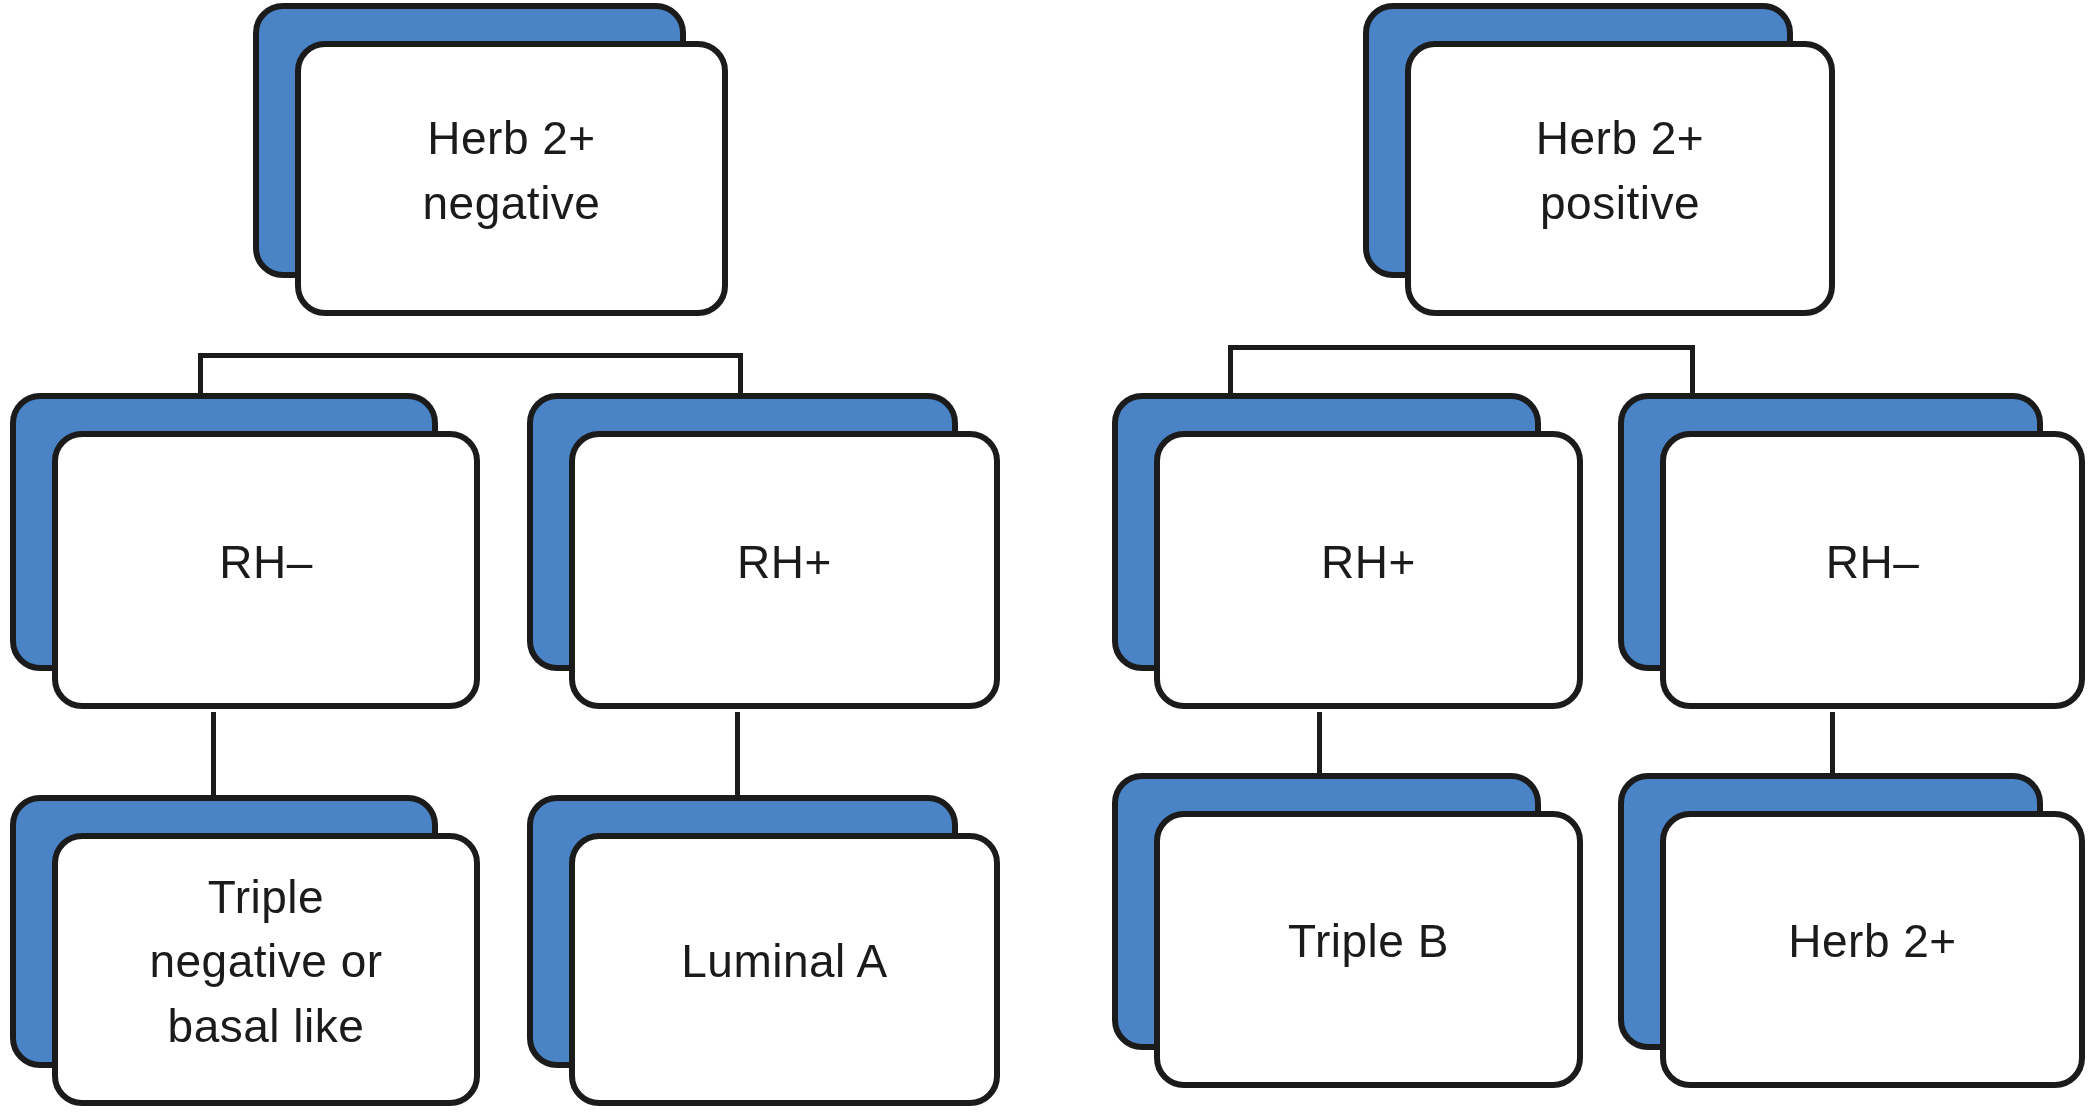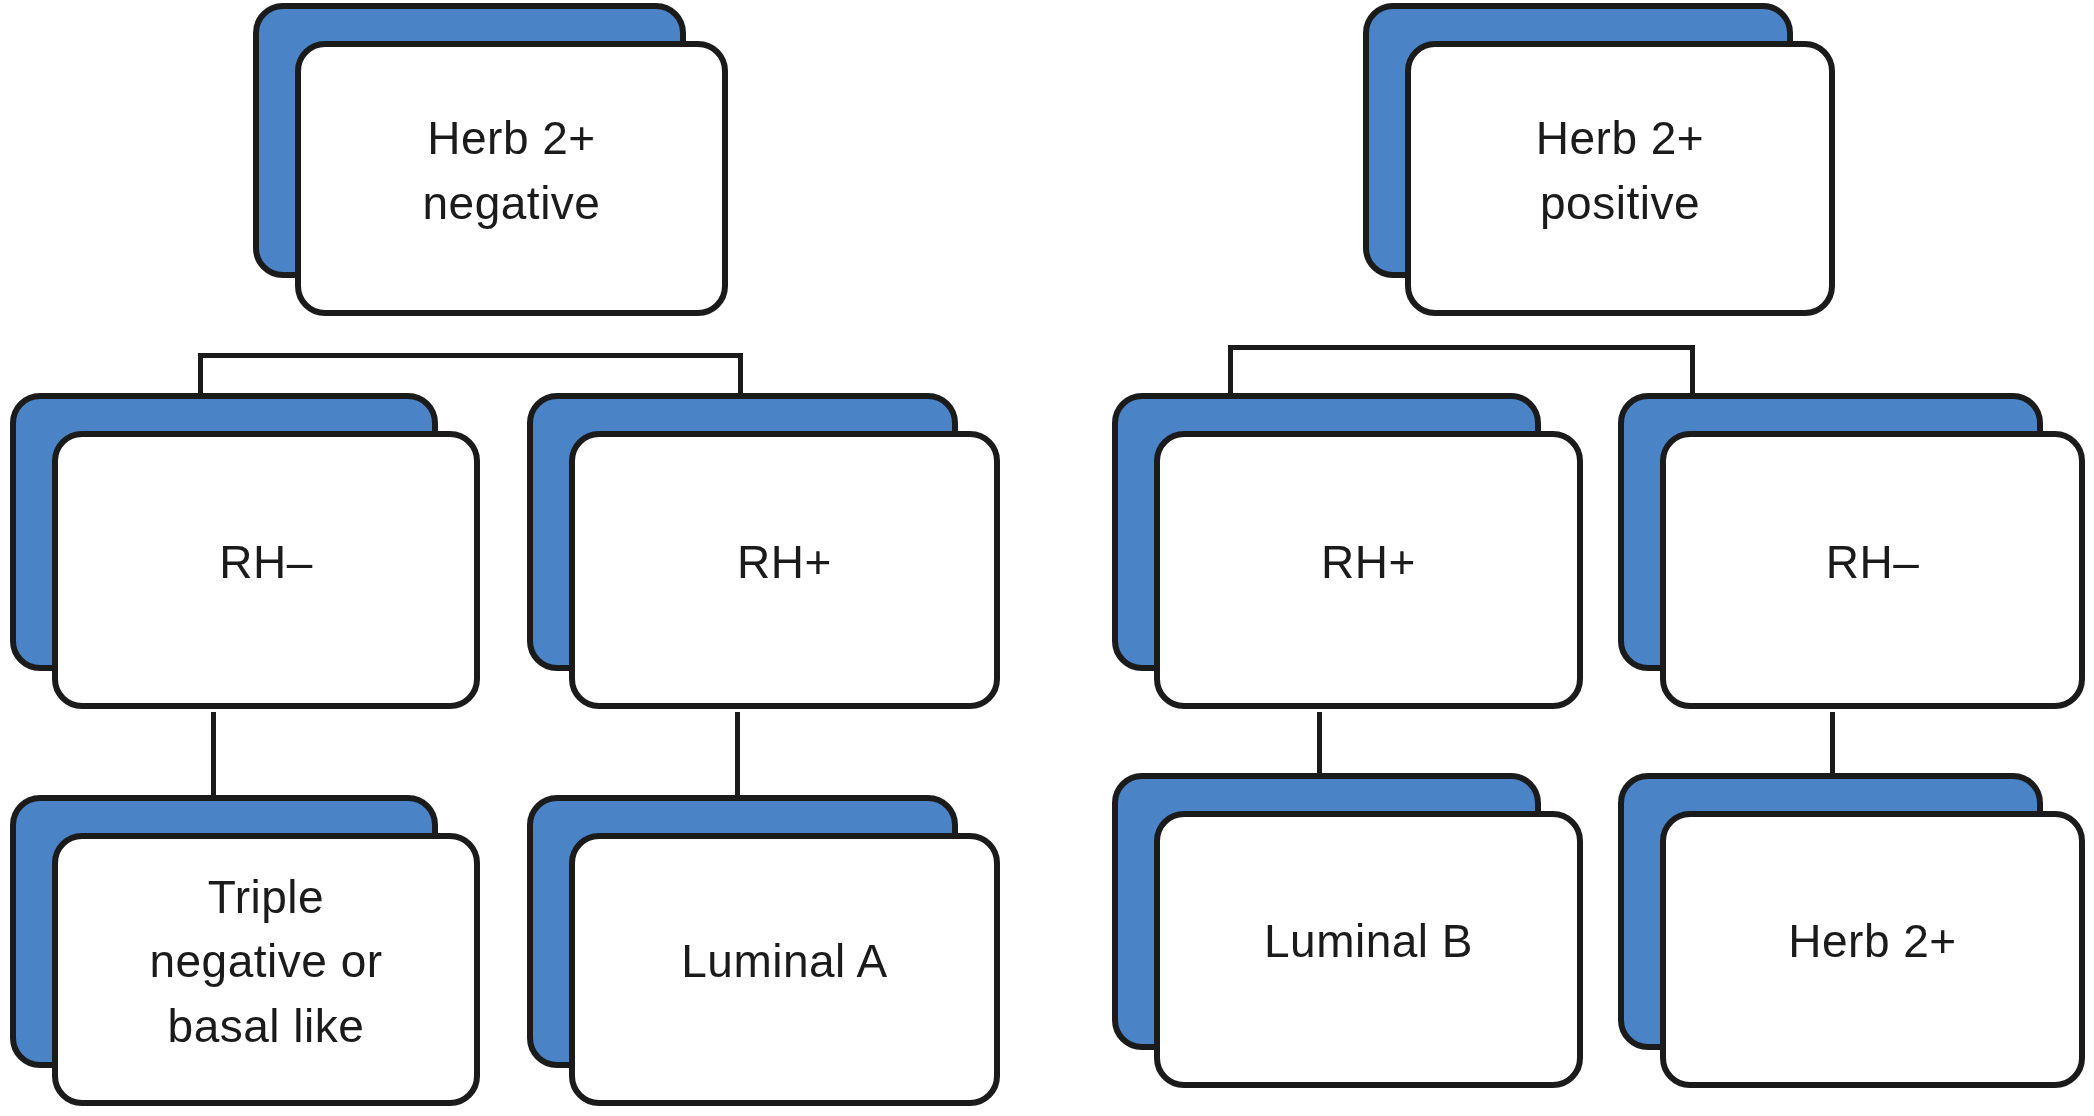--- a/index.html
+++ b/index.html
@@ -125,21 +125,21 @@
   <div class="stack" style="left:1618px; top:393px; width:467px; height:320px;">
     <div class="card-back"></div>
     <div class="card-front">
       <div class="node-label">RH–</div>
     </div>
   </div>
 
   <div class="stack" style="left:1112px; top:773px; width:471px; height:319px;">
     <div class="card-back"></div>
     <div class="card-front">
-      <div class="node-label">Luminal B</div>
+      <div class="node-label">Triple B</div>
     </div>
   </div>
 
   <div class="stack" style="left:1618px; top:773px; width:467px; height:319px;">
     <div class="card-back"></div>
     <div class="card-front">
       <div class="node-label">Herb 2+</div>
     </div>
   </div>
 

